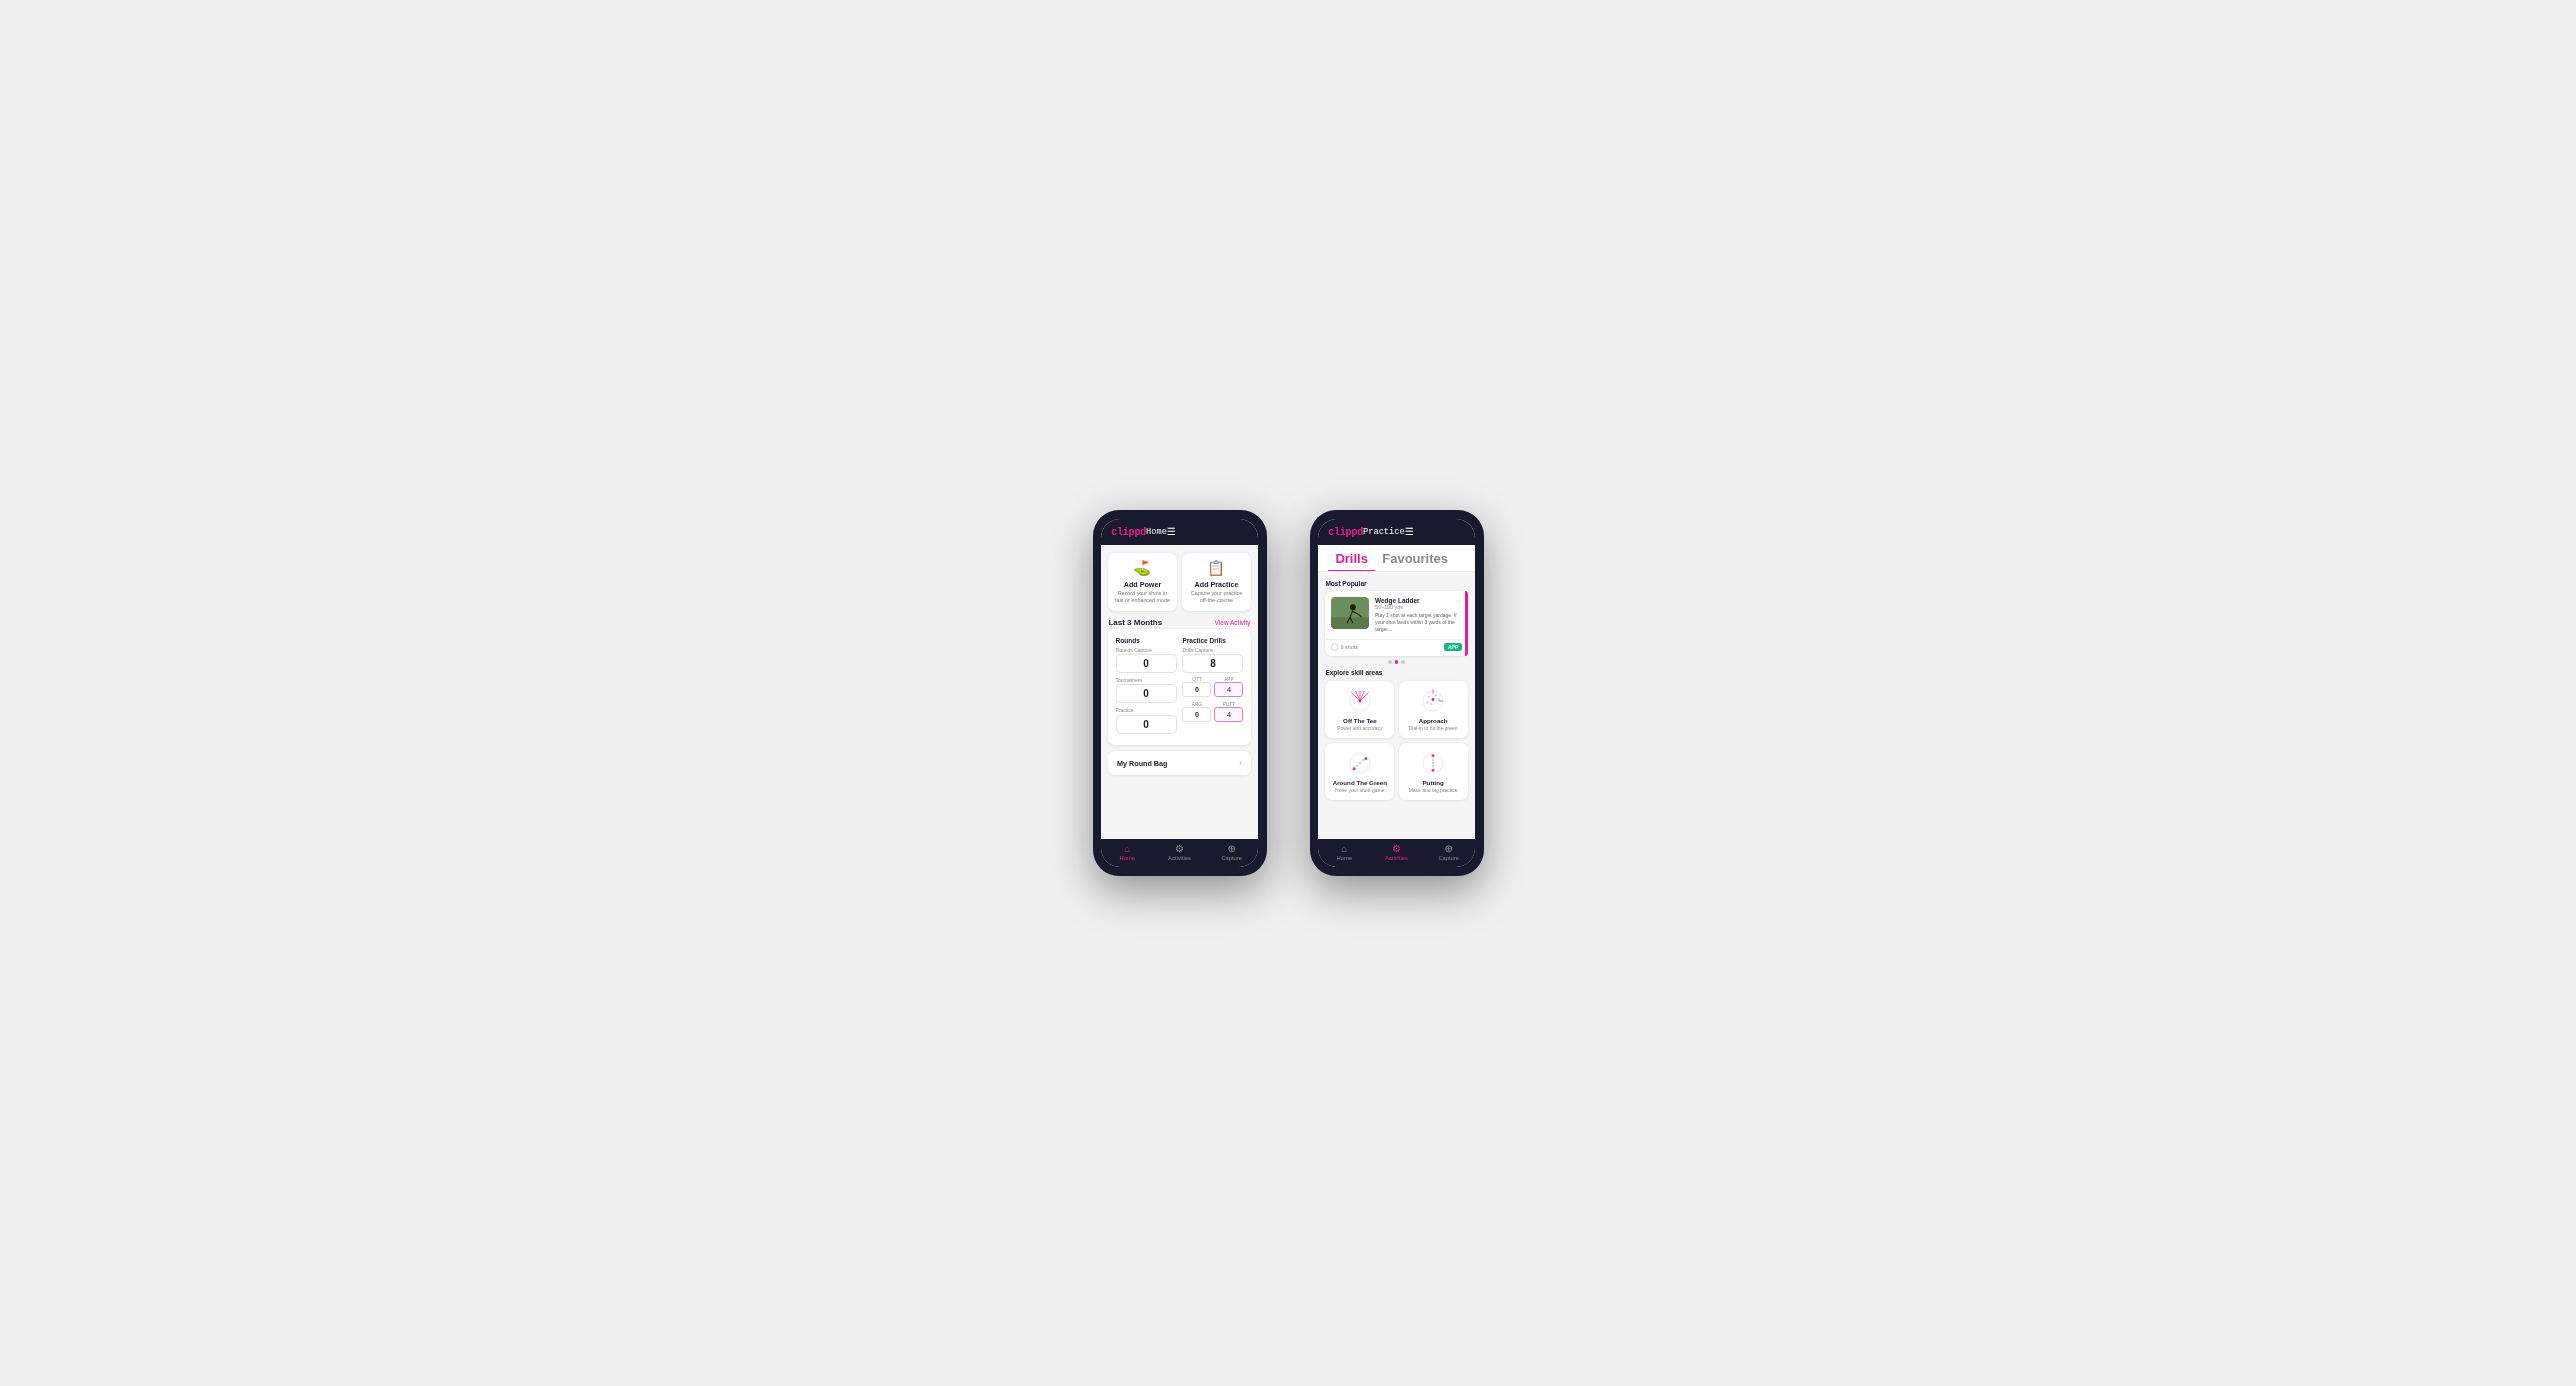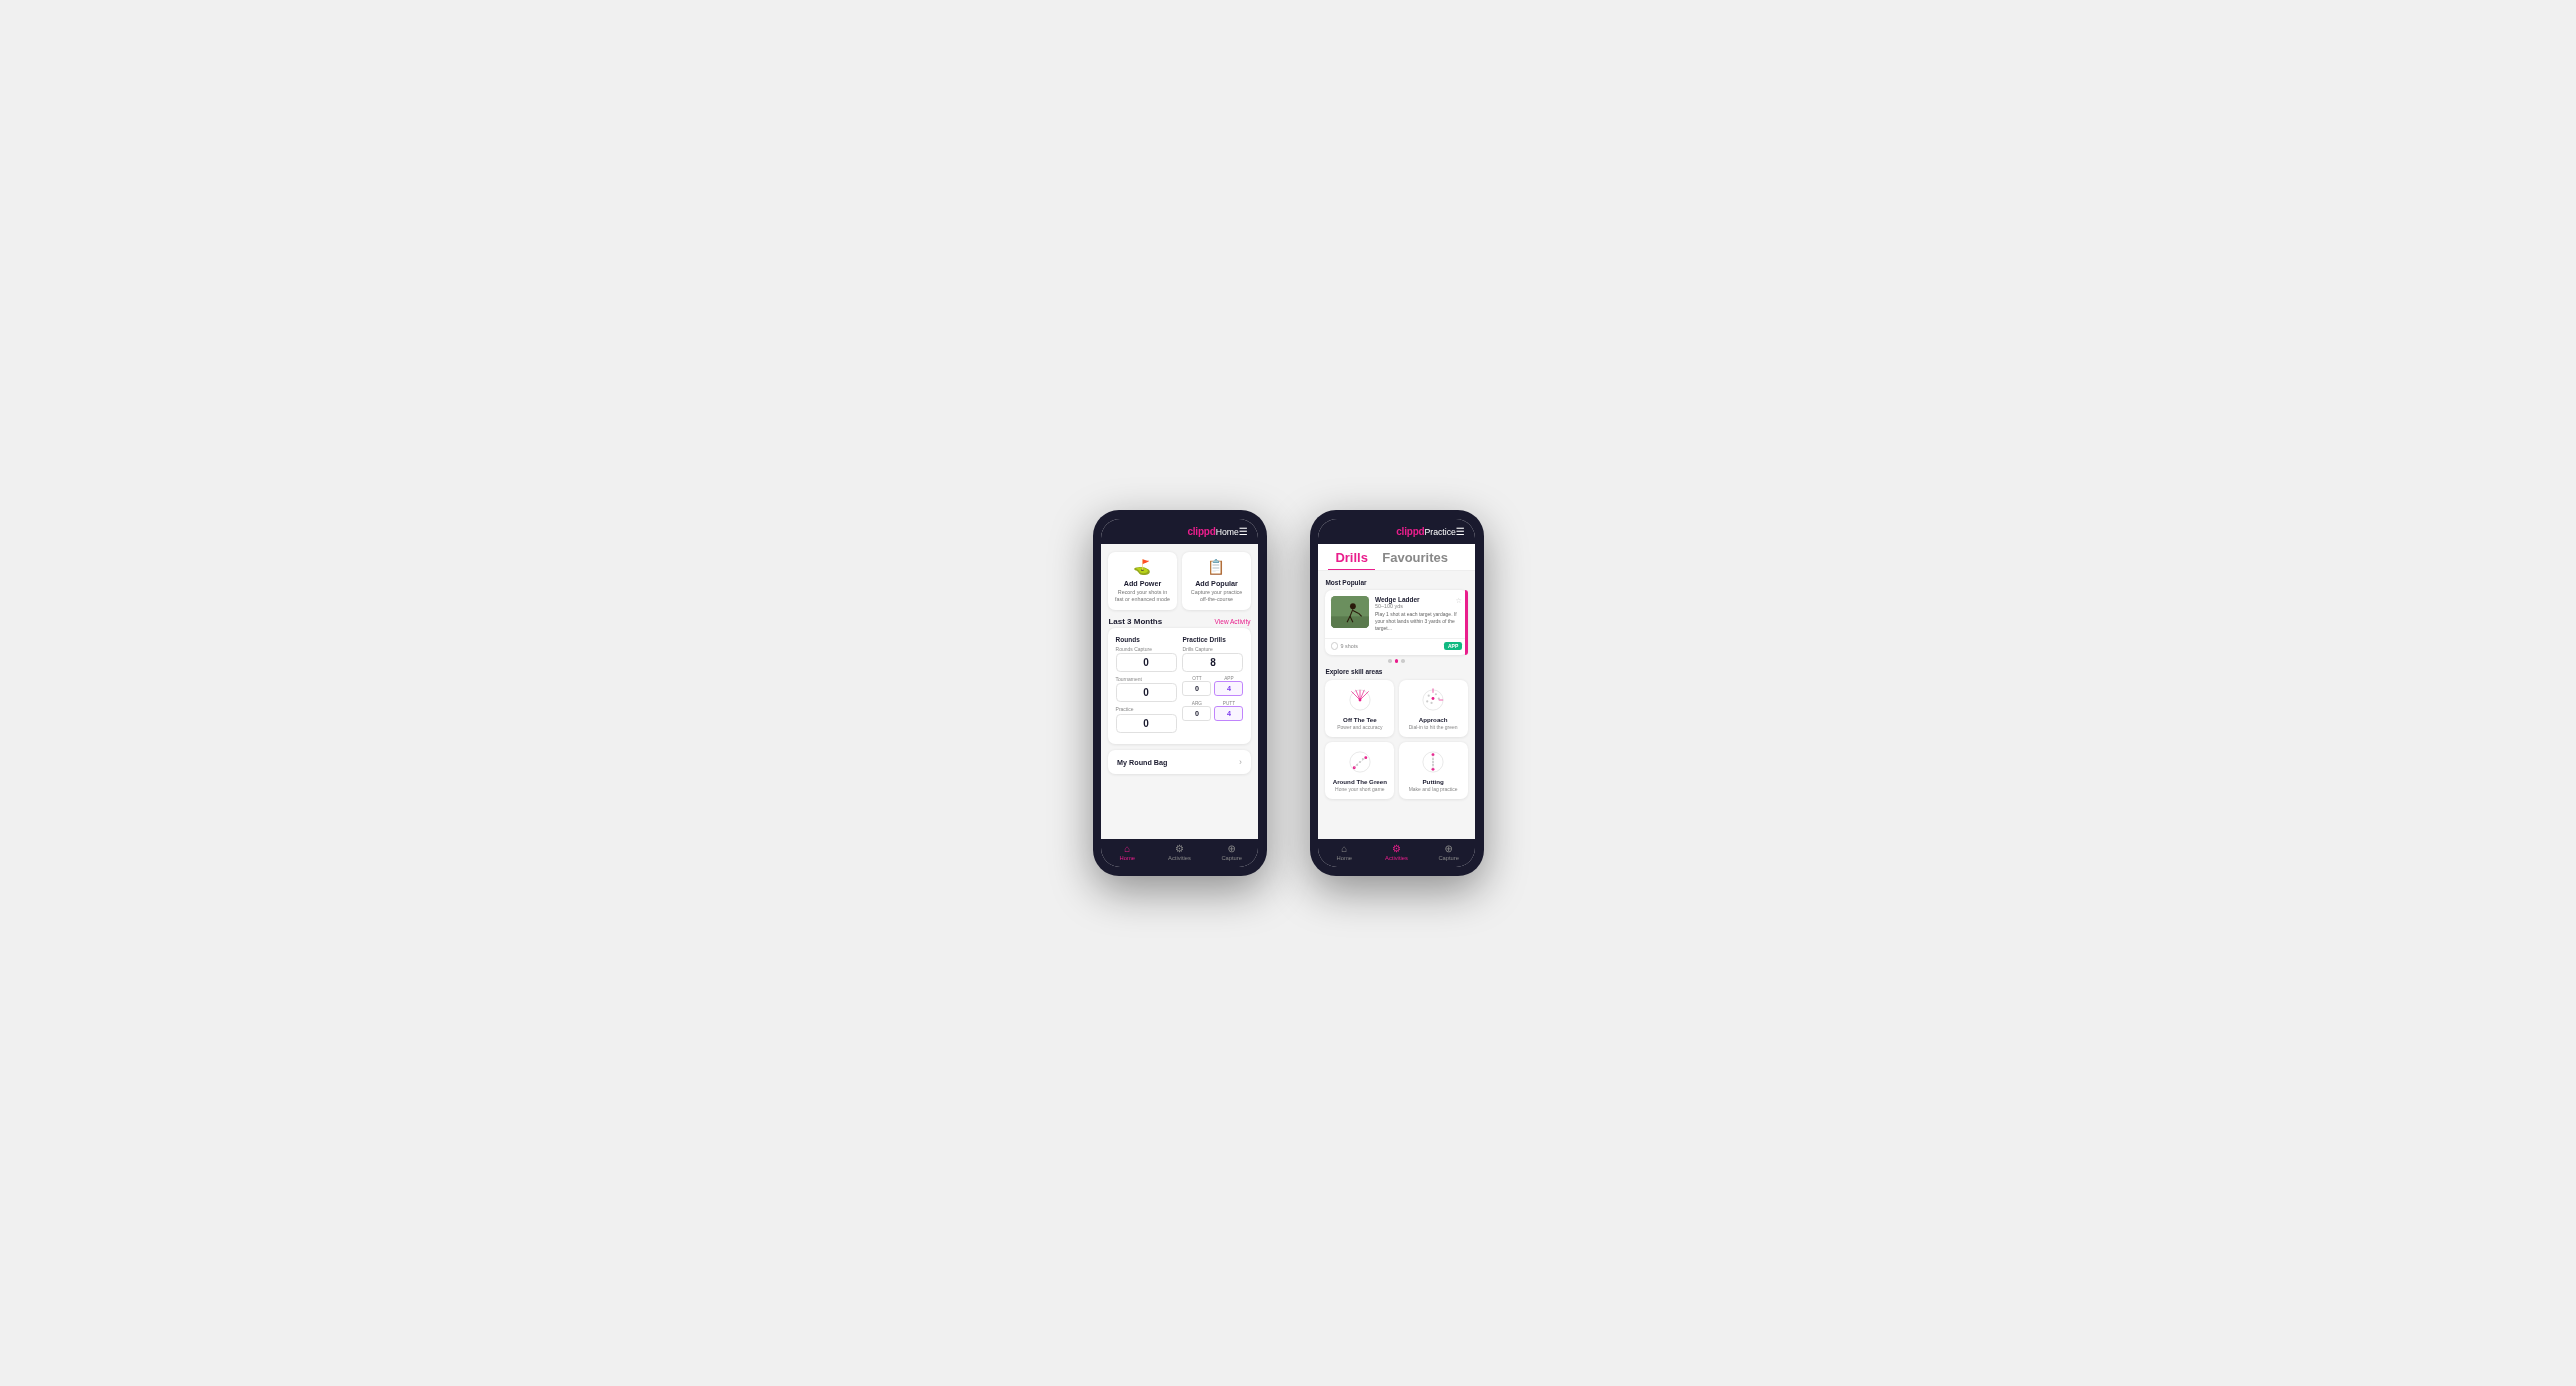--- a/index.html
+++ b/index.html
@@ -31,23 +31,24 @@
       flex-direction: column;
       height: 348px;
     }
 
     
     .app-header {
       background: #1a1a2e;
       color: white;
       display: flex;
       align-items: center;
-      justify-content: flex-end;
+      justify-content: flex-start;
       padding: 7.2px 10px;
       flex-shrink: 0;
+      font-family: Liberation Mono, monospace;
     }
     .app-logo {
       color: #e91e8c;
       font-weight: 800;
       font-size: 10px;
       letter-spacing: -0.2px;
     }
     .app-title {
       color: white;
       font-size: 8.7px;
@@ -429,21 +430,21 @@
     <div class="screen-content">
 
       <div class="action-cards">
         <div class="action-card">
           <div class="action-card-icon">⛳</div>
           <div class="action-card-title">Add Power</div>
           <div class="action-card-desc">Record your shots in fast or enhanced mode</div>
         </div>
         <div class="action-card">
           <div class="action-card-icon">📋</div>
-          <div class="action-card-title">Add Popular</div>
+          <div class="action-card-title">Add Practice</div>
           <div class="action-card-desc">Capture your practice off-the-course</div>
         </div>
       </div>
 
       <div class="section-header">
         <span class="section-title">Last 3 Months</span>
         <a class="section-link">View Activity</a>
       </div>
 
       <div class="stats-card">

